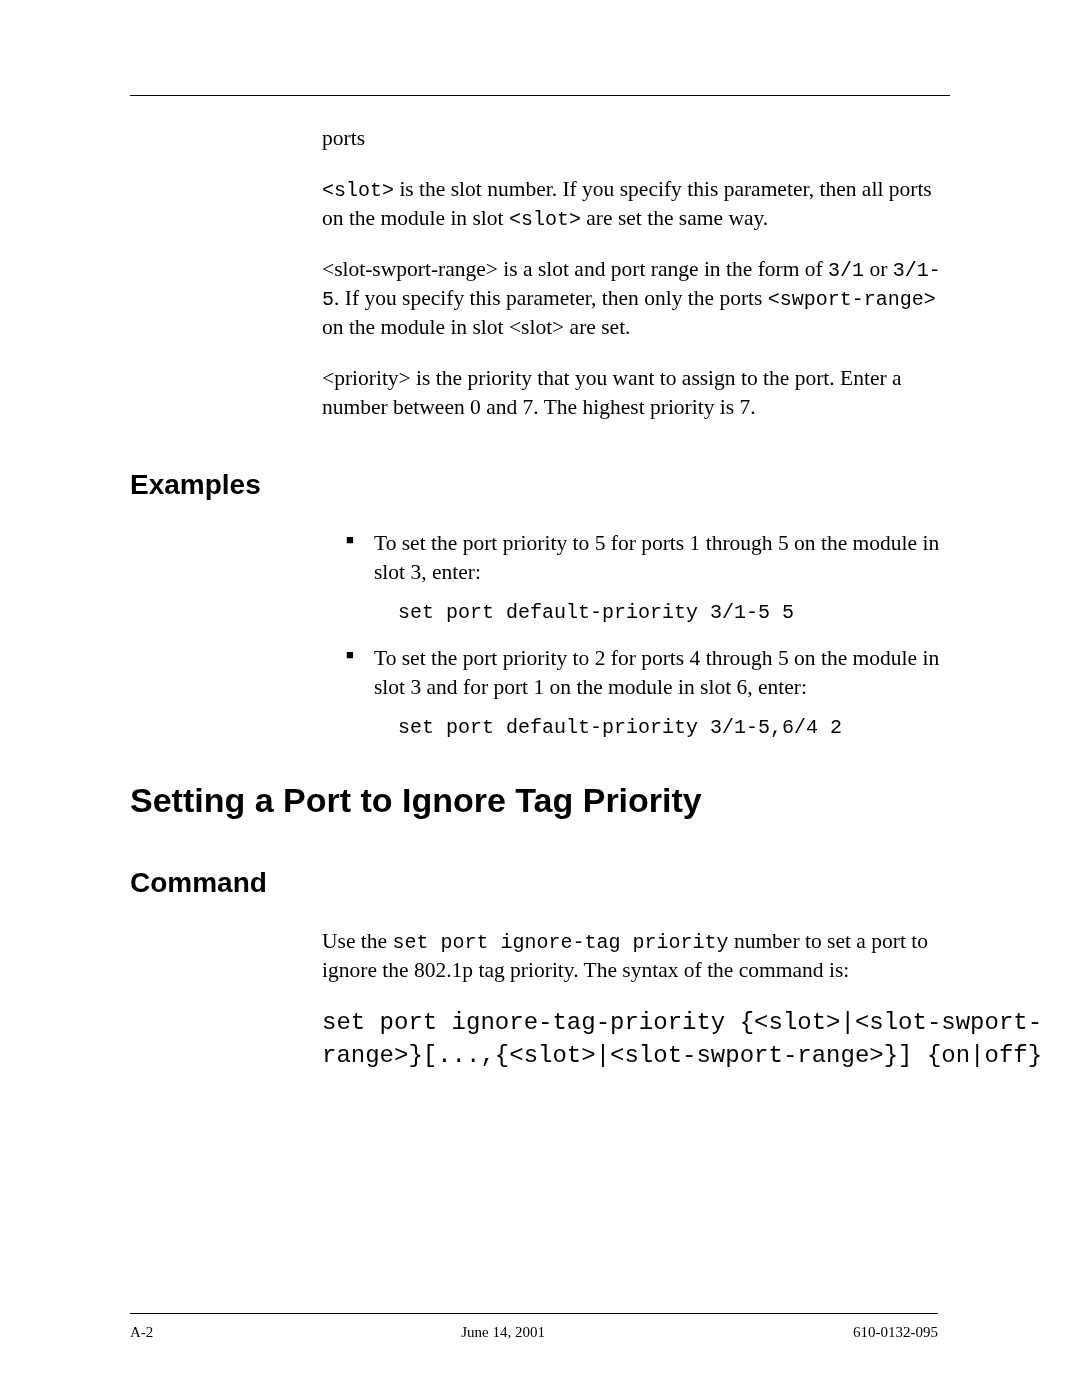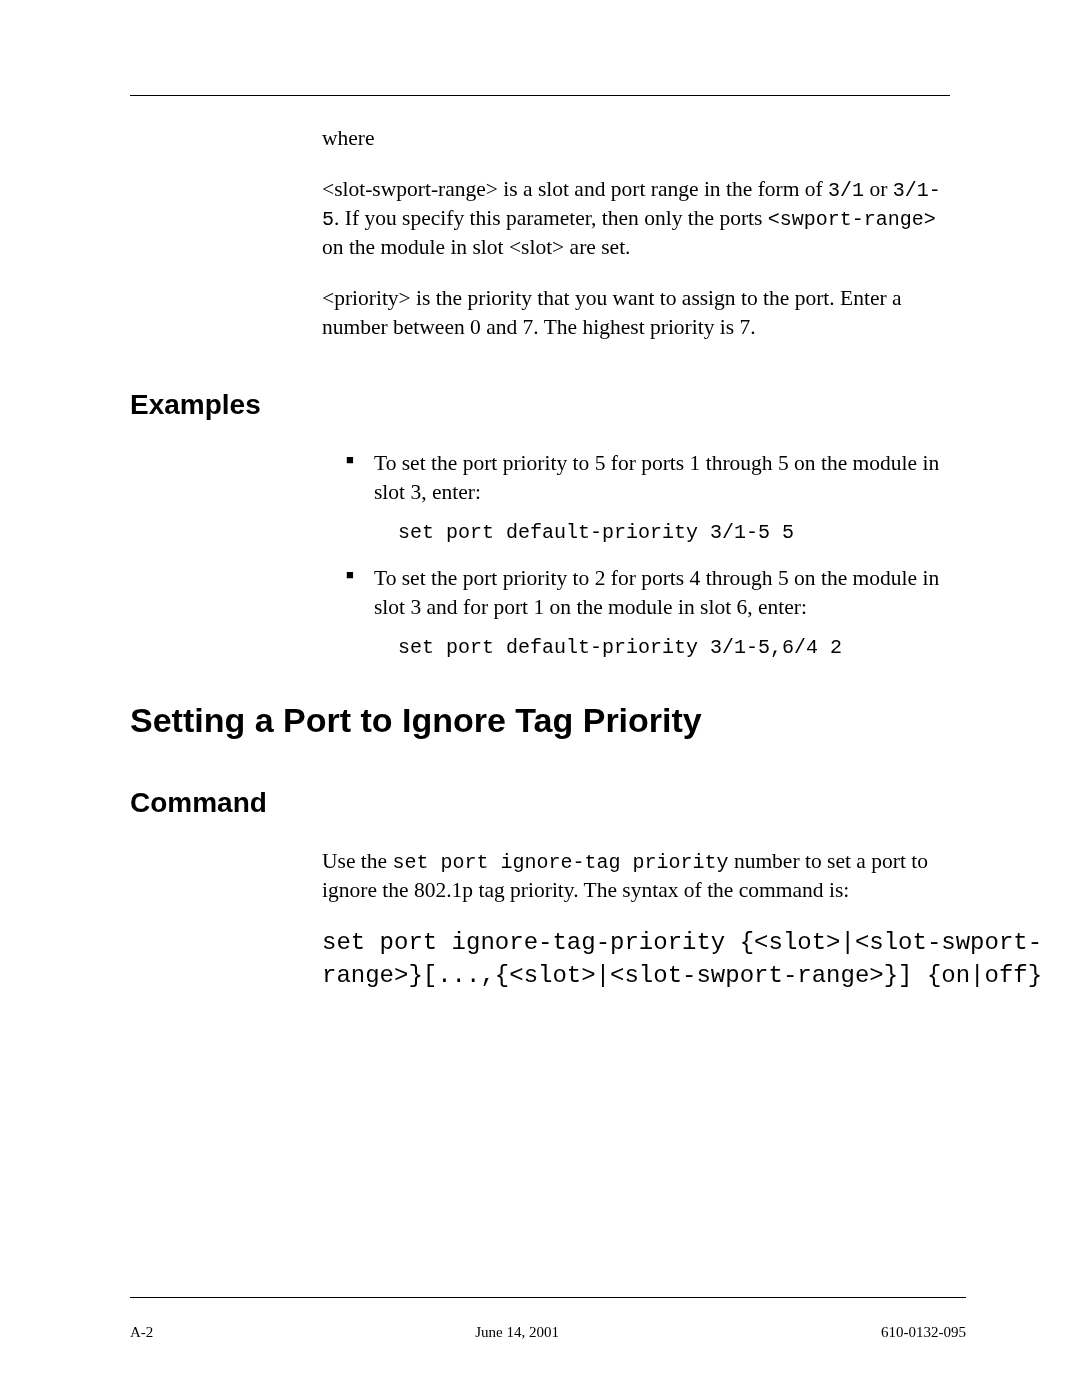--- a/index.html
+++ b/index.html
@@ -66,36 +66,39 @@
     font-size: 20px;
     margin-top: 12px;
     margin-left: 24px;
     margin-bottom: 6px;
     white-space: pre;
   }
   .footer {
     position: absolute;
     bottom: 56px;
     left: 130px;
-    right: 114px;
+    right: 142px;
     border-top: 1px solid #000;
-    padding-top: 26px;
+    padding-top: 10px;
     font-size: 15px;
     display: flex;
     justify-content: space-between;
   }
 </style>
 </head>
 <body>
 
 <div class="page-rule"></div>
 
 <div class="content">
-  <div class="para">where</div>
+  <div class="para">ports</div>
 
+  <div class="para">
+    <span class="mono">&lt;slot&gt;</span><span> is the slot number. If you specify this parameter, then all ports on the module in slot </span><span class="mono">&lt;slot&gt;</span><span> are set the same way.</span>
+  </div>
 
   <div class="para">
     <span>&lt;slot-swport-range&gt; is a slot and port range in the form of </span><span class="mono">3/1</span><span> or </span><span class="mono">3/1-5</span><span>. If you specify this parameter, then only the ports </span><span class="mono">&lt;swport-range&gt;</span><span> on the module in slot &lt;slot&gt; are set.</span>
   </div>
 
   <div class="para">&lt;priority&gt; is the priority that you want to assign to the port. Enter a number between 0 and 7. The highest priority is 7.</div>
 </div>
 
 <div class="section-head">Examples</div>
 

